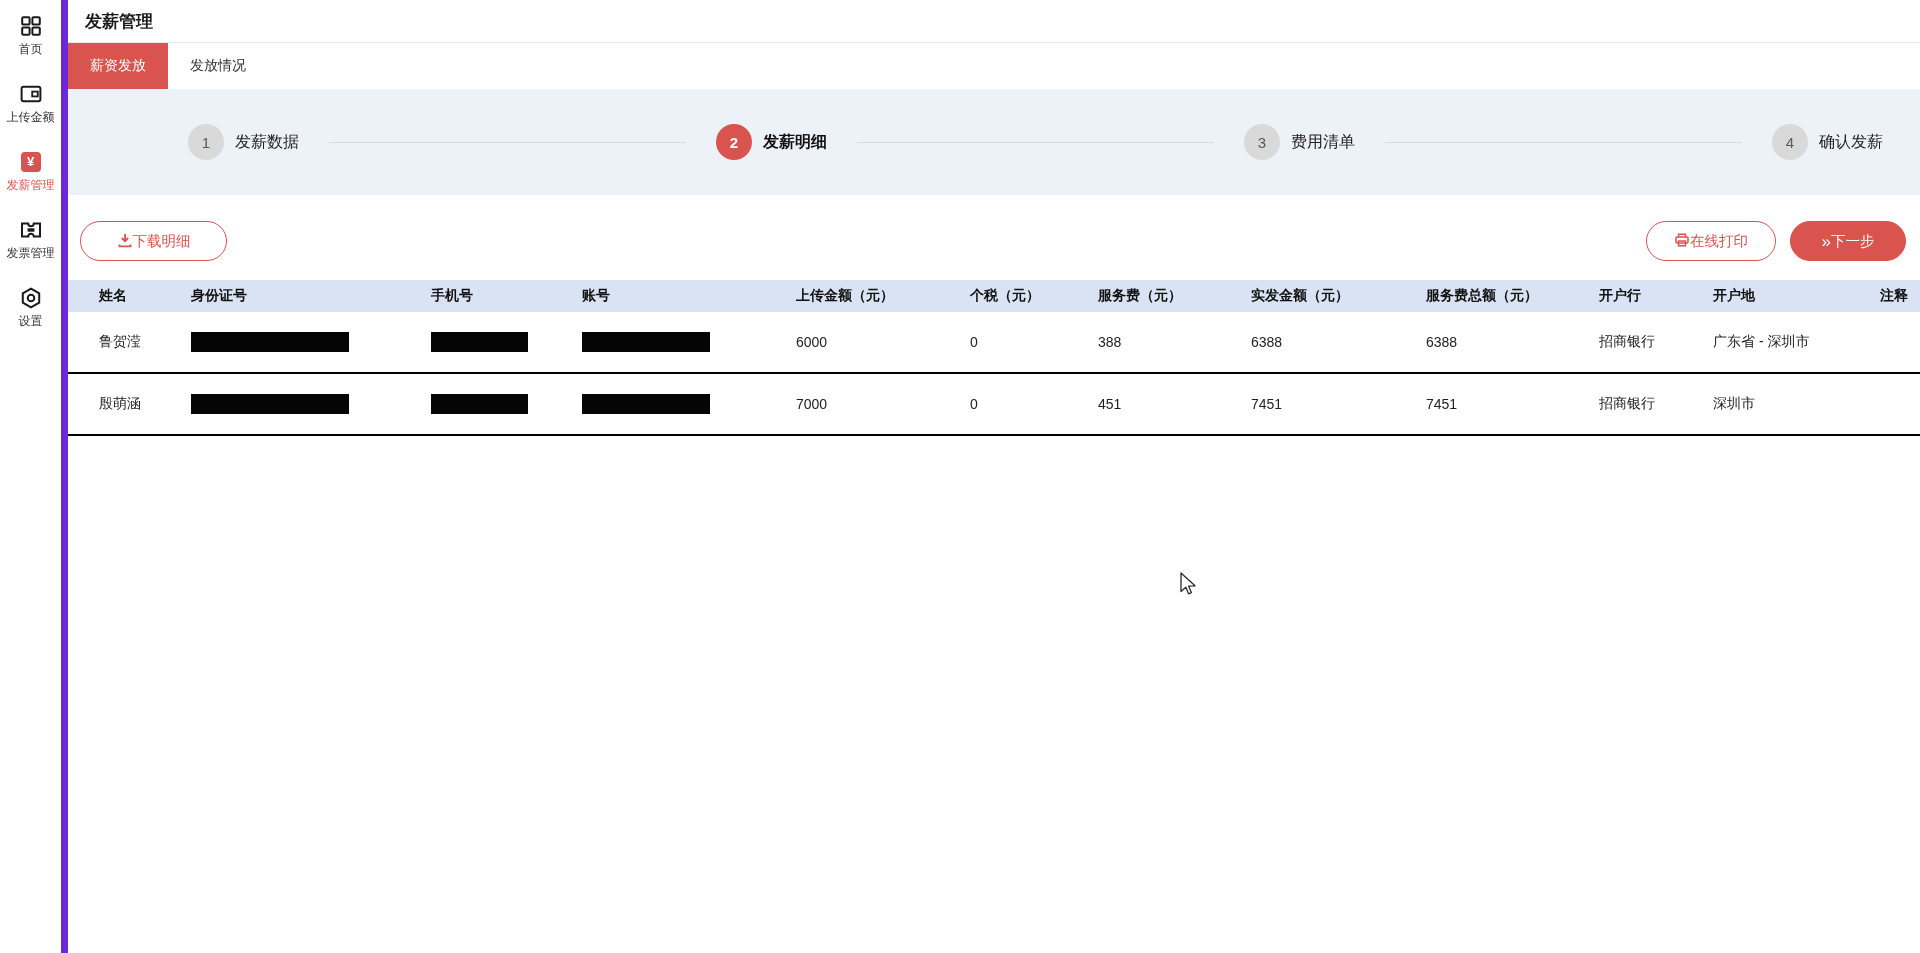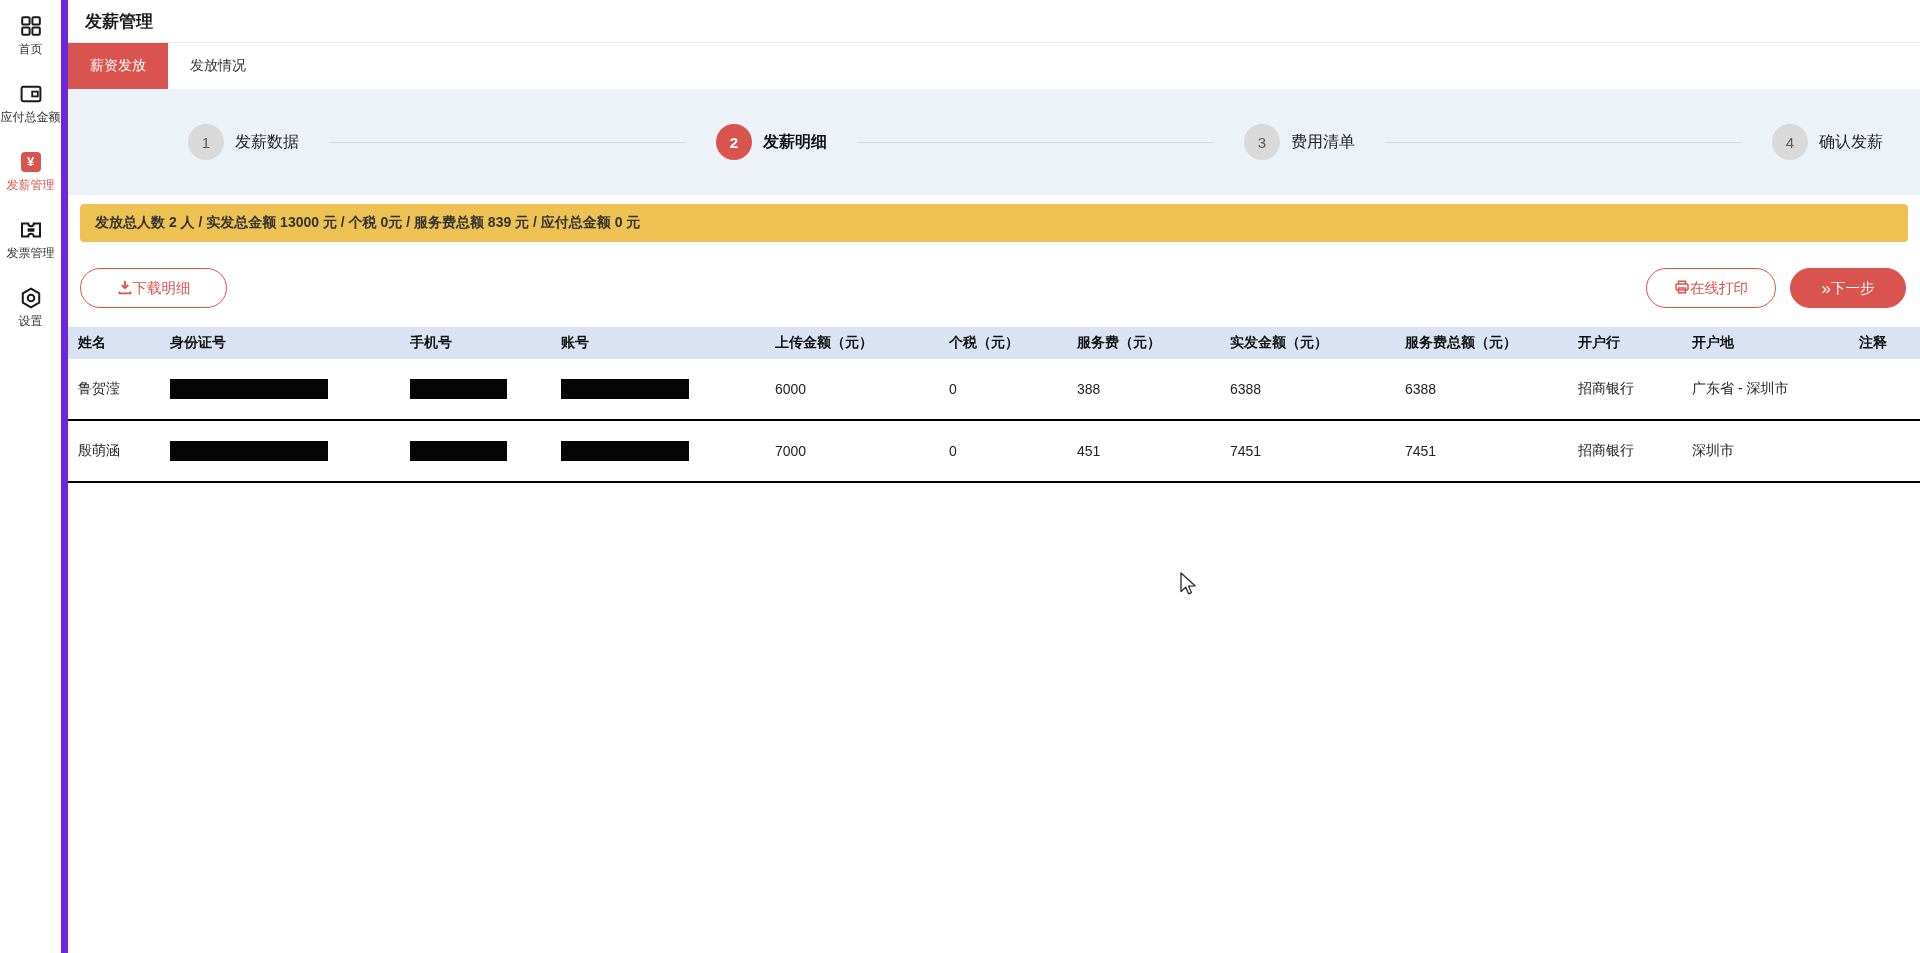--- a/index.html
+++ b/index.html
@@ -79,21 +79,21 @@
   .toolbar .spacer { flex:1; }
   .dbl-angle { font-size:17px; line-height:1; }
 
   
   .table { margin-top:19px; width:1852px; }
   .trow {
     display:grid;
     grid-template-columns:92px 240px 151px 214px 174px 128px 153px 175px 173px 114px 167px 1fr;
     align-items:center;
   }
-  .trow > div { padding-left:10px; overflow:hidden; white-space:nowrap; }
+  .trow > div { padding-left:10px; overflow:hidden; white-space:nowrap;margin-left:21px; }
   .thead { height:32px; background:#d9e3f3; font-size:14px; font-weight:700; color:#111; }
   .tbody-row { height:62px; font-size:14px; color:#222; border-bottom:2px solid #000000; background:#fff; }
   .bar { height:20px; background:#050505; }
   .bar-id { width:158px; }
   .bar-phone { width:97px; }
   .bar-account { width:128px; }
 
   .cursor { position:absolute; left:1179px; top:572px; pointer-events:none; }
 </style>
 </head>
@@ -115,21 +115,21 @@
       <span class="lbl">首页</span>
     </div>
 
     <div class="side-item">
       <span class="ic">
         <svg width="24" height="24" viewBox="0 0 24 24" fill="none" stroke="#1a1a1a" stroke-width="2">
           <rect x="2.6" y="4.8" width="18.8" height="14.4" rx="2"></rect>
           <rect x="13.2" y="9.6" width="5.6" height="4.8" stroke-width="1.8"></rect>
         </svg>
       </span>
-      <span class="lbl">应付总金额</span>
+      <span class="lbl">上传金额</span>
     </div>
 
     <div class="side-item active">
       <span class="ic">
         <span class="yuan-badge">¥</span>
       </span>
       <span class="lbl">发薪管理</span>
     </div>
 
     <div class="side-item">
@@ -180,21 +180,20 @@
         <span class="circle">3</span>
         <span class="slabel">费用清单</span>
       </div>
       <div class="connector"></div>
       <div class="step">
         <span class="circle">4</span>
         <span class="slabel">确认发薪</span>
       </div>
     </div>
 
-    <div class="banner">发放总人数 2 人 / 实发总金额 13000 元 / 个税 0元 / 服务费总额 839 元 / 应付总金额 0 元</div>
 
     <div class="toolbar">
       <button class="btn btn-outline btn-download">
         <span>
           <svg width="16" height="16" viewBox="0 0 16 16" fill="none" stroke="#d9534f" stroke-width="1.8">
             <path d="M8,2 v7 M4.8,6 L8,9.2 L11.2,6"></path>
             <path d="M2.5,12.5 v1.8 h11 v-1.8"></path>
           </svg>
         </span>
         <span>下载明细</span>

